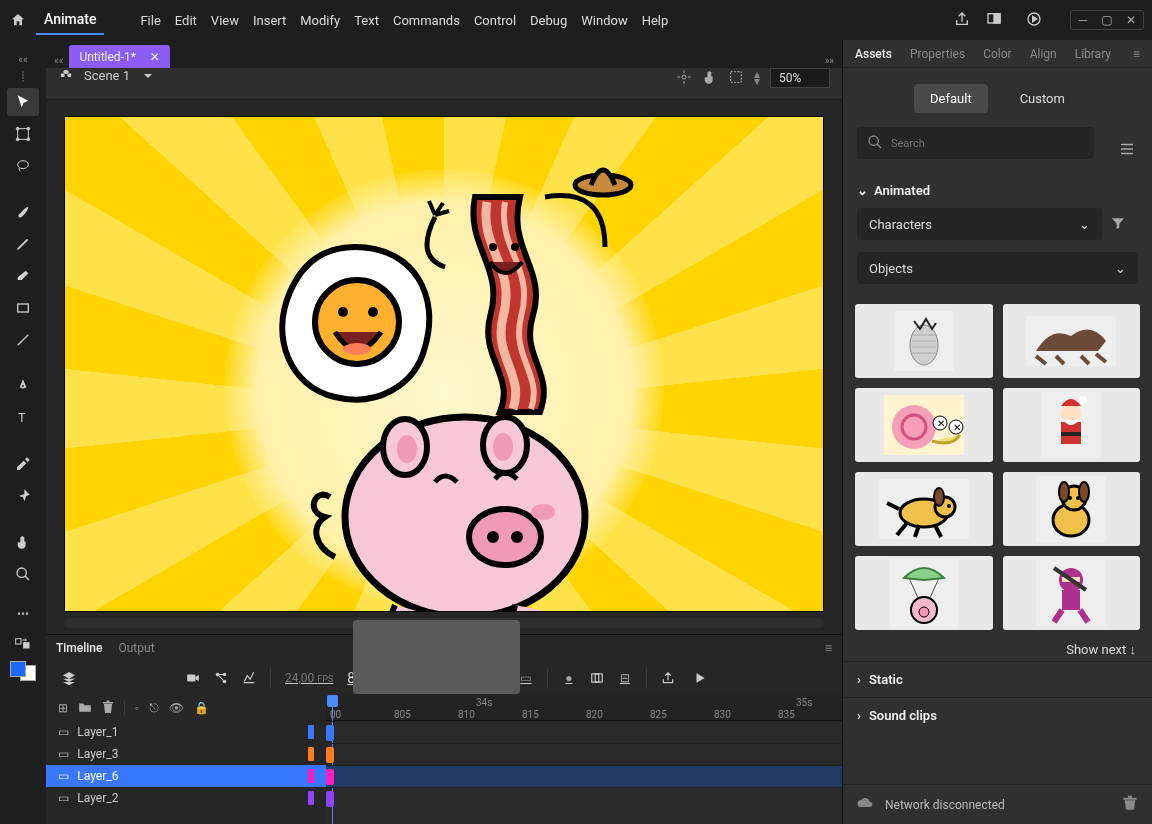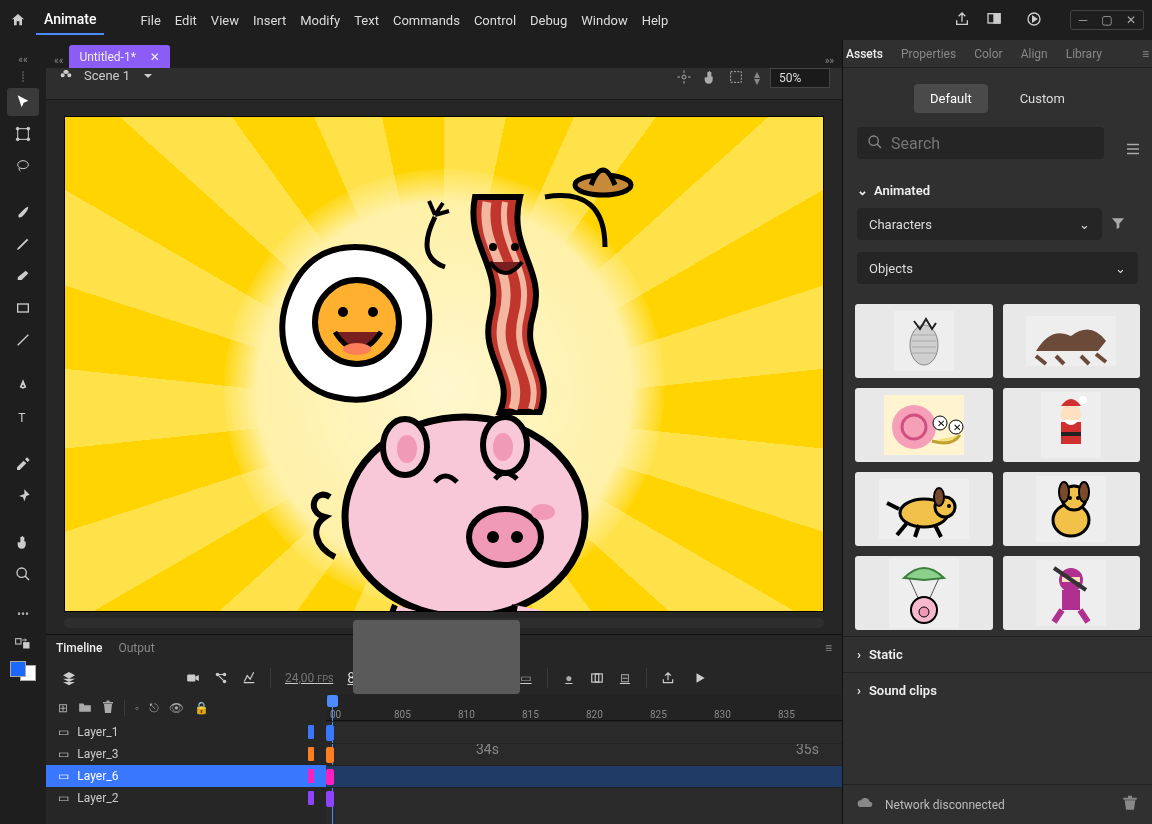--- a/index.html
+++ b/index.html
@@ -64,33 +64,33 @@
 .tl-body { flex: 1; display: flex; min-height: 0; }
 .tl-layers { width: 280px; display: flex; flex-direction: column; }
 .tl-layer-tools { height: 26px; display: flex; align-items: center; gap: 10px; padding: 0 12px; color: #aaa; }
 .tl-layer-tools .lt-sep { width: 1px; height: 16px; background: #3a3a3a; }
 .layer-row { height: 22px; display: flex; align-items: center; gap: 8px; padding: 0 12px; font-size: 12px; color: #ccc; }
 .layer-row.selected { background: #3a77ff; color: #fff; }
 .layer-color { width: 6px; height: 14px; border-radius: 1px; }
 .tl-track { flex: 1; background: #2a2a2a; position: relative; overflow: hidden; }
 .tl-ruler { height: 26px; background: #232323; position: relative; border-bottom: 1px solid #111; }
 .tick { position: absolute; top: 14px; font-size: 10px; color: #888; }
-.tick-label { position: absolute; top: 2px; font-size: 14px; color: #888; margin-top: 44px; }
+.tick-label { position: absolute; top: 2px; font-size: 10px; color: #888; }
 .playhead { position: absolute; top: 0; bottom: 0; width: 1px; background: #4b8bff; }
 .playhead::before { content: ""; position: absolute; top: 0; left: -5px; width: 11px; height: 12px; background: #4b8bff; border-radius: 2px; }
 .track-row { height: 22px; border-top: 1px solid #222; position: relative; }
 .track-row .frame0 { position: absolute; left: 0; top: 3px; width: 8px; height: 16px; border-radius: 2px; }
 .right-panel { width: 310px; background: #303030; display: flex; flex-direction: column; border-left: 1px solid #111; }
-.rp-tabs { height: 28px; display: flex; align-items: center; gap: 18px; padding: 0 3px; font-size: 12px; color: #888; border-bottom: 1px solid #222; }
+.rp-tabs { height: 28px; display: flex; align-items: center; gap: 18px; padding: 0 12px; font-size: 12px; color: #888; border-bottom: 1px solid #222; }
 .rp-tab.active { color: #eee; font-weight: 500; }
 .rp-modes { display: flex; justify-content: center; gap: 16px; padding: 16px 0 14px; }
 .rp-mode { padding: 7px 16px; border-radius: 4px; font-size: 13px; color: #ddd; }
 .rp-mode.active { background: #4a4a4a; color: #fff; }
 .rp-search { margin: 0 14px 12px; height: 32px; background: #252525; border-radius: 4px; display: flex; align-items: center; padding: 0 10px; gap: 8px; color: #888; }
-.rp-search input { background: transparent; border: none; outline: none; color: #a3a3a3; font-size: 16px; flex: 1; }
+.rp-search input { background: transparent; border: none; outline: none; color: #a3a3a3; font-size: 11px; flex: 1; }
 .rp-list-toggle { width: 26px; height: 26px; margin-left: 6px; color: #aaa; display: flex; align-items: center; justify-content: center; }
 .rp-search-row { display: flex; align-items: center; padding-right: 12px; }
 .rp-section { padding: 8px 14px; }
 .rp-sec-head { display: flex; align-items: center; gap: 6px; font-size: 13px; font-weight: 600; color: #eee; padding: 4px 0; }
 .rp-dd { margin: 6px 0; height: 32px; background: #252525; border-radius: 4px; display: flex; align-items: center; justify-content: space-between; padding: 0 12px; font-size: 13px; color: #ddd; }
 .rp-filter-row { display: flex; align-items: center; gap: 8px; padding-right: 12px; }
 .rp-filter-row .rp-dd { flex: 1; }
 .filter-icon { color: #aaa; }
 .thumb-grid { display: grid; grid-template-columns: 1fr 1fr; gap: 10px; padding: 6px 12px; }
 .thumb { height: 74px; background: #e8e8e8; border-radius: 3px; display: flex; align-items: center; justify-content: center; overflow: hidden; }
@@ -581,20 +581,21 @@
           <svg width="70" height="66" viewBox="0 0 70 66">
             <rect width="70" height="66" fill="#eee"></rect>
             <circle cx="35" cy="20" r="12" fill="#b03090"></circle>
             <rect x="26" y="17" width="18" height="5" fill="#ffe0c0"></rect>
             <rect x="26" y="30" width="18" height="20" fill="#b03090"></rect>
             <line x1="18" y1="8" x2="50" y2="30" stroke="#333" stroke-width="4"></line>
             <path d="M26 50l-8 12M44 50l8 12" stroke="#b03090" stroke-width="6"></path>
           </svg>
         </div>
     </div>
+    <div class="show-next">Show next ↓</div>
     <div class="rp-collapse">
       <span>›</span>
       <span>Static</span>
     </div>
     <div class="rp-collapse">
       <span>›</span>
       <span>Sound clips</span>
     </div>
     <div class="net-status">
       <span class="icon"><svg viewBox="0 0 24 24" fill="#888">

